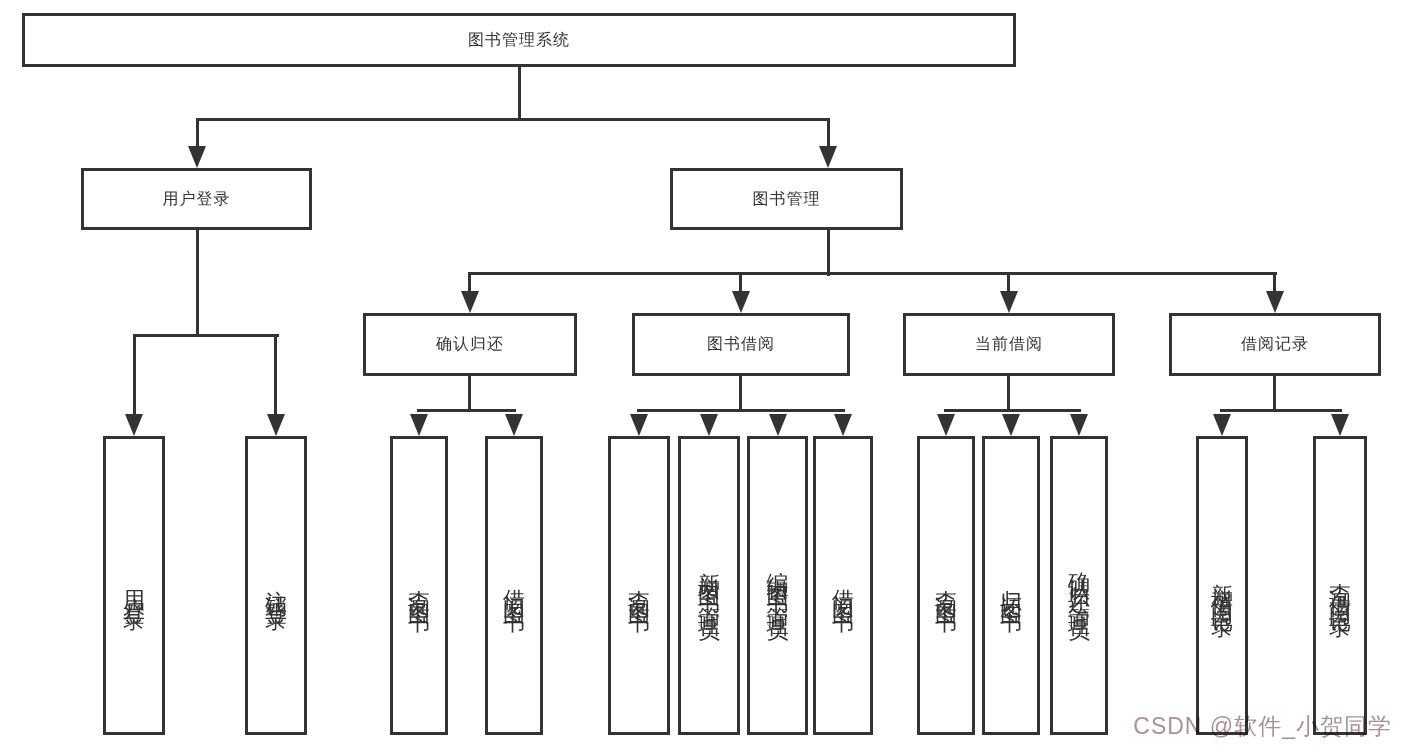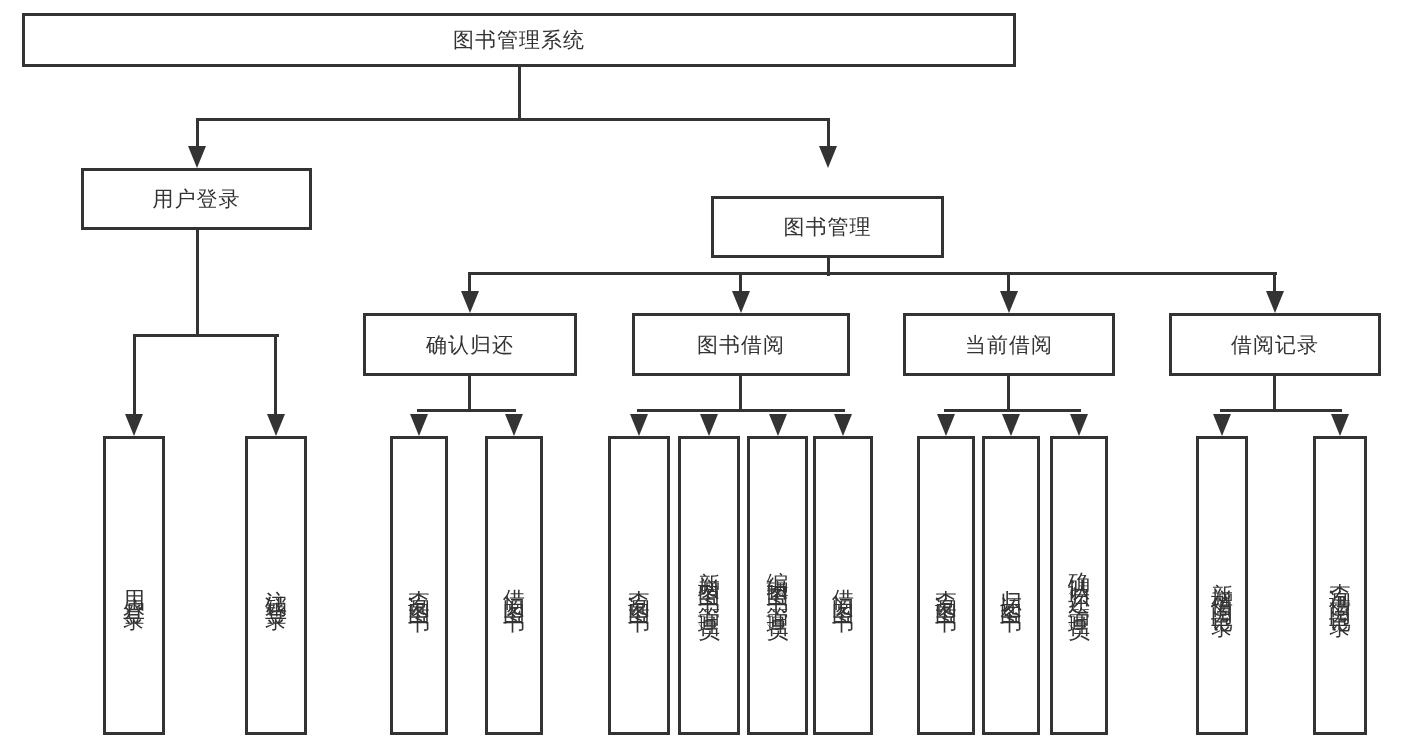--- a/index.html
+++ b/index.html
@@ -7,21 +7,21 @@
     position:relative; width:1405px; height:747px; background:#ffffff;
     font-family:"Liberation Sans","DejaVu Sans",sans-serif; color:#333333;
     overflow:hidden;
   }
   
   .box {
     position:absolute; box-sizing:border-box; border:3px solid #333333;
     background:#ffffff; display:flex; align-items:center; justify-content:center;
     color:#333333;
   }
-  .hbox span { font-size:21px; letter-spacing:1px; white-space:nowrap; }
+  .hbox span { font-size:16px; letter-spacing:1px; white-space:nowrap; }
   .vbox span {
     writing-mode:vertical-rl; text-orientation:mixed;
     font-size:22px; letter-spacing:7px; line-height:1;
   }
   
   .vl, .hl { position:absolute; background:#333333; }
   .vl { width:3px; }
   .hl { height:3px; }
   
   .ar {
@@ -89,21 +89,21 @@
   <div class="ar" style="left:1213px;top:414px;"></div>
   <div class="ar" style="left:1331px;top:414px;"></div>
 
   <div class="box hbox" style="left:22px;top:13px;width:994px;height:54px;">
     <span>图书管理系统</span>
   </div>
 
   <div class="box hbox" style="left:81px;top:168px;width:231px;height:62px;">
     <span>用户登录</span>
   </div>
-  <div class="box hbox" style="left:711px;top:168px;width:233px;height:62px;margin-top:28px;">
+  <div class="box hbox" style="left:670px;top:168px;width:233px;height:62px;">
     <span>图书管理</span>
   </div>
 
   <div class="box hbox" style="left:363px;top:313px;width:214px;height:63px;">
     <span>确认归还</span>
   </div>
   <div class="box hbox" style="left:632px;top:313px;width:218px;height:63px;">
     <span>图书借阅</span>
   </div>
   <div class="box hbox" style="left:1169px;top:313px;width:212px;height:63px;">
@@ -150,14 +150,15 @@
     <span>确认归还（管理员）</span>
   </div>
 
   <div class="box vbox" style="left:1196px;top:436px;width:52px;height:299px;">
     <span>新增借阅记录</span>
   </div>
   <div class="box vbox" style="left:1313px;top:436px;width:54px;height:299px;">
     <span>查询借阅记录</span>
   </div>
 
+  <div class="wm">CSDN @软件_小贺同学</div>
 
 </div>
 
 </body></html>

